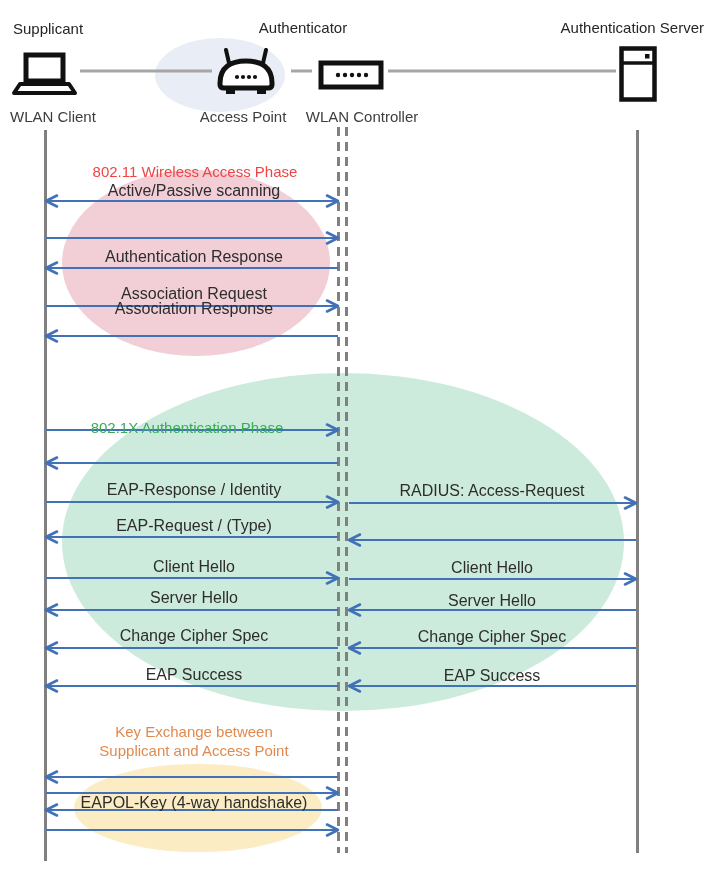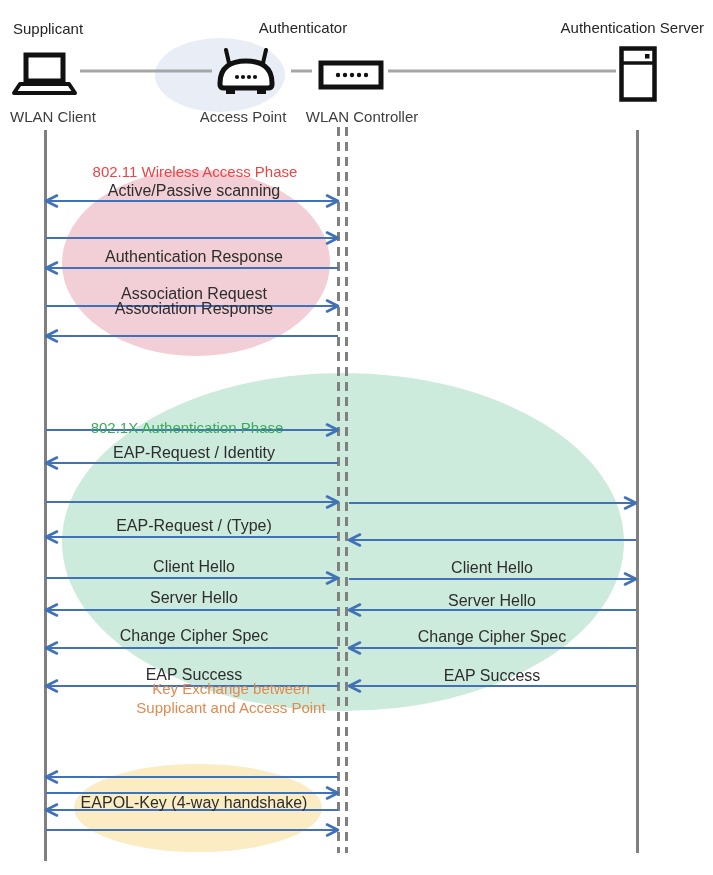--- a/index.html
+++ b/index.html
@@ -125,30 +125,31 @@
 
   <div class="node-label" style="left:10px;top:108px;">WLAN Client</div>
   <div class="node-label centered" style="left:243px;top:108px;">Access Point</div>
   <div class="node-label centered" style="left:362px;top:108px;">WLAN Controller</div>
 
   <div class="labels-layer" id="labels">
       <div class="msg-label" style="left: 49px; top: 182px; width: 290px;">Active/Passive scanning</div>
       <div class="msg-label" style="left: 49px; top: 248px; width: 290px;">Authentication Response</div>
       <div class="msg-label" style="left: 49px; top: 285px; width: 290px;">Association Request</div>
       <div class="msg-label" style="left: 49px; top: 300px; width: 290px;">Association Response</div>
-      <div class="msg-label" style="left: 49px; top: 444px; width: 290px;">EAP-Request / Identity</div>
+      <div class="msg-label" style="left: 49px; top: 481px; width: 290px;">EAP-Response / Identity</div>
+      <div class="msg-label" style="left: 347px; top: 482px; width: 290px;">RADIUS: Access-Request</div>
       <div class="msg-label" style="left: 49px; top: 517px; width: 290px;">EAP-Request / (Type)</div>
       <div class="msg-label" style="left: 49px; top: 558px; width: 290px;">Client Hello</div>
       <div class="msg-label" style="left: 347px; top: 559px; width: 290px;">Client Hello</div>
       <div class="msg-label" style="left: 49px; top: 589px; width: 290px;">Server Hello</div>
       <div class="msg-label" style="left: 347px; top: 592px; width: 290px;">Server Hello</div>
       <div class="msg-label" style="left: 49px; top: 627px; width: 290px;">Change Cipher Spec</div>
       <div class="msg-label" style="left: 347px; top: 628px; width: 290px;">Change Cipher Spec</div>
       <div class="msg-label" style="left: 49px; top: 666px; width: 290px;">EAP Success</div>
       <div class="msg-label" style="left: 347px; top: 667px; width: 290px;">EAP Success</div>
       <div class="msg-label" style="left: 49px; top: 794px; width: 290px;">EAPOL-Key (4-way handshake)</div>
       <div class="phase-title" style="left: 45px; top: 146px; width: 300px; color: #ef4444; margin-top: 16px;">802.11 Wireless Access Phase</div>
       <div class="phase-title" style="left: 37px; top: 376px; width: 300px; color: rgb(58, 172, 90); margin-top: 42px;">802.1X Authentication Phase</div>
-      <div class="phase-title" style="left: 44px; top: 679px; width: 300px; color: rgb(225, 138, 80); padding-left: 37px;">Key Exchange between
+      <div class="phase-title" style="left: 44px; top: 722px; width: 300px; color: rgb(225, 138, 80);">Key Exchange between
 Supplicant and Access Point</div>
     </div>
 
 </div>
 
 </body></html>

